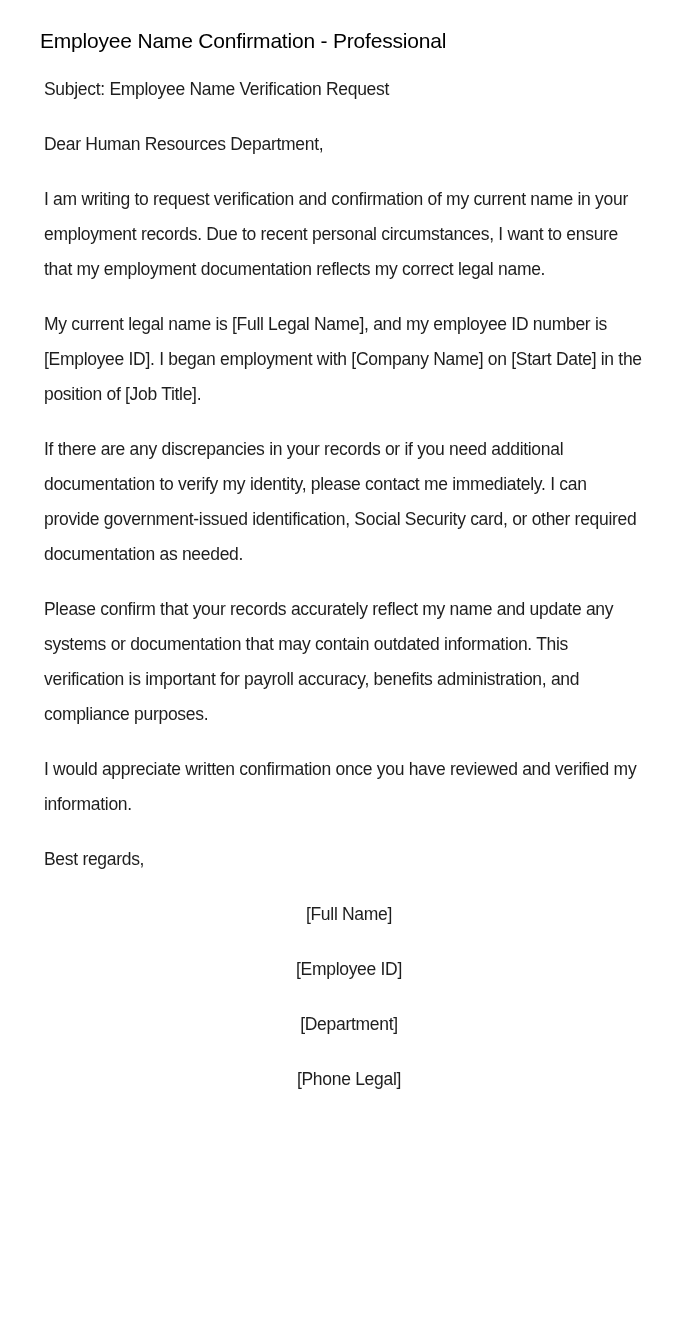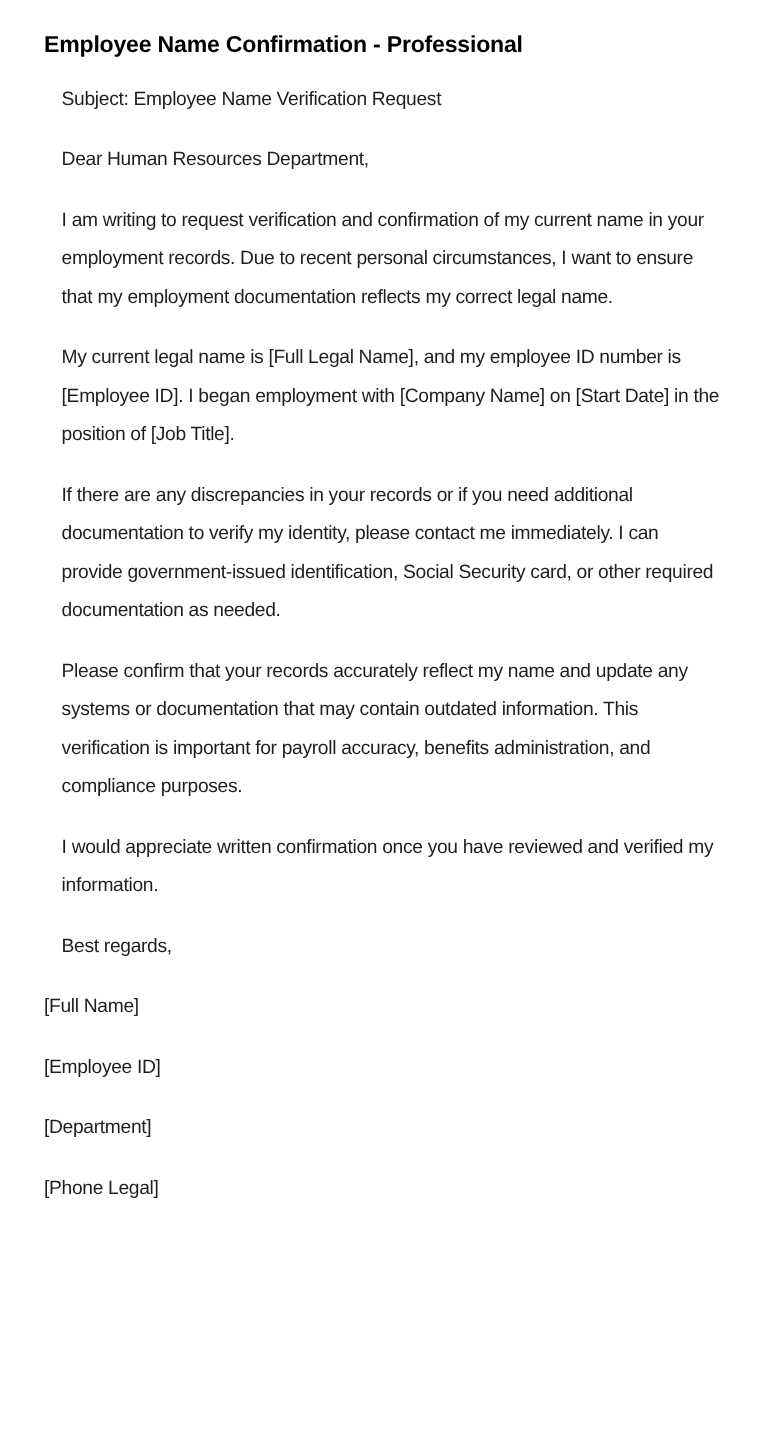--- a/index.html
+++ b/index.html
@@ -16,40 +16,41 @@
     overflow: hidden;
   }
   .page {
     width: 700px;
     height: 1324px;
     padding: 26px 42px 0 40px;
     background: #ffffff;
   }
   .letter-title {
     font-size: 21px;
-    font-weight: 700;
+    font-weight: 400;
     color: #000000;
     line-height: 30px;
     margin: 0 0 16px 0;
     letter-spacing: -0.2px;
   }
   .para {
     font-size: 17.5px;
     line-height: 35px;
     letter-spacing: -0.3px;
     color: #1e1e1e;
-    margin: 0 0 20px 16px;
+    margin: 0 0 20px 4px;
     max-width: 600px;
   }
   .sig-line {
     font-size: 17.5px;
     line-height: 35px;
     letter-spacing: -0.3px;
     color: #1e1e1e;
     margin: 0 0 20px 0;
+    text-align: center;
   }
 </style>
 </head>
 <body>
 
 <div class="page">
 
   <h1 class="letter-title">Employee Name Confirmation - Professional</h1>
 
   <p class="para">Subject: Employee Name Verification Request</p>

